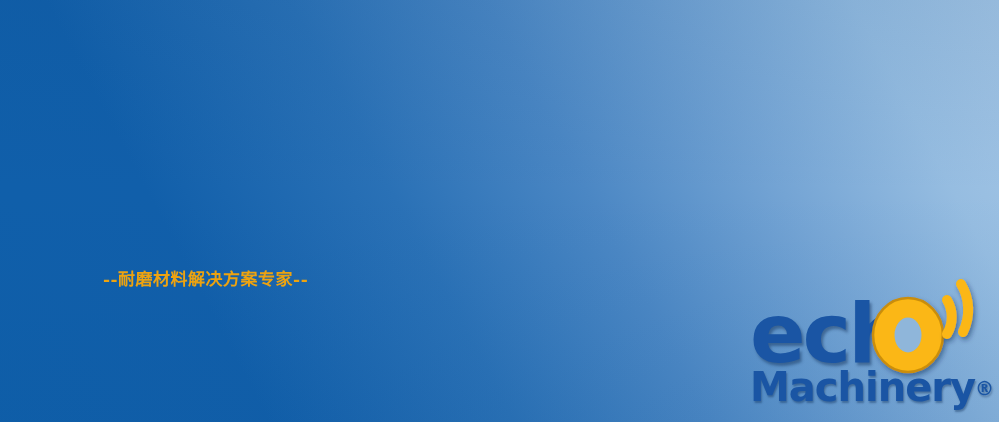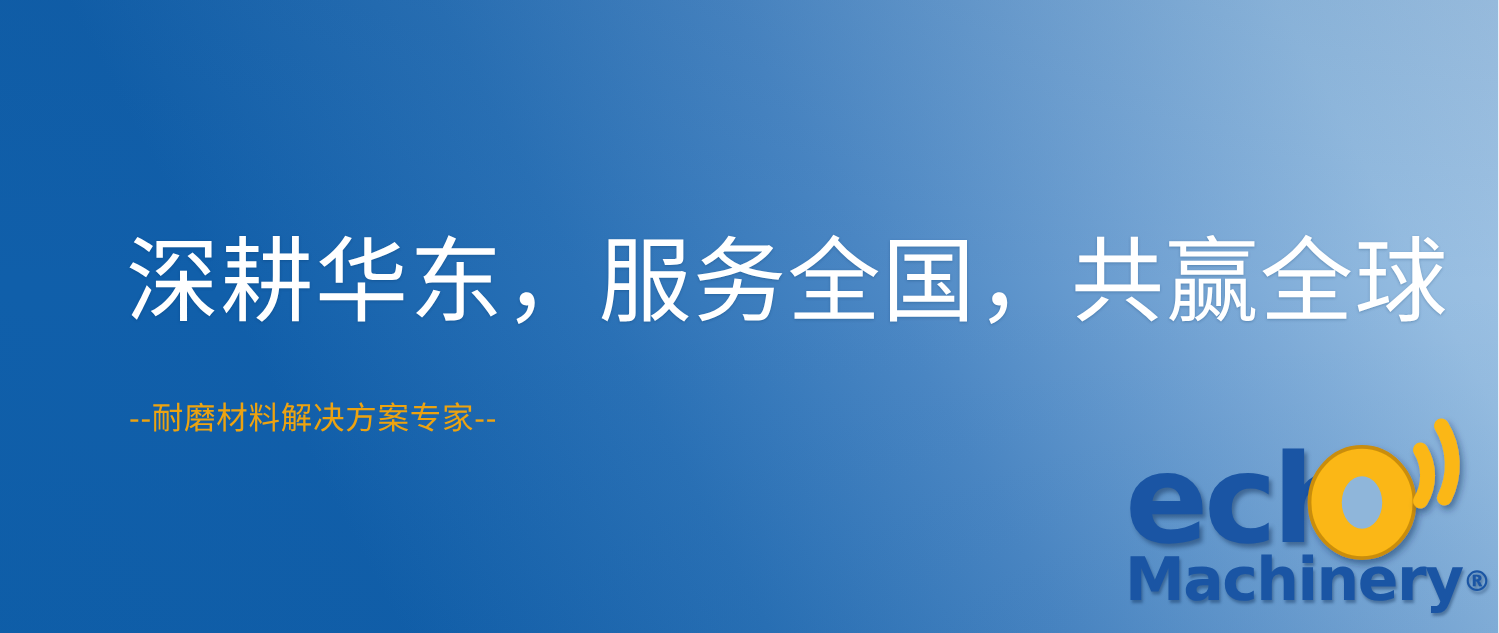--- a/index.html
+++ b/index.html
@@ -46,27 +46,27 @@
     font-weight: 400;
     font-size: 62px;
     line-height: 72px;
     letter-spacing: 1px;
     white-space: nowrap;
     text-shadow: 0 1px 2px rgba(5,50,95,0.28);
   }
 
   .subtitle {
     position: absolute;
-    left: 86px;
+    left: 103px;
     top: 263px;
     margin: 0;
     color: #eda310;
     font-family: "DejaVu Serif", "Liberation Serif", serif;
-    font-weight: 400;
-    font-size: 21px;
+    font-weight: 700;
+    font-size: 17px;
     line-height: 32px;
     letter-spacing: 0.5px;
     white-space: nowrap;
   }
 
   
   .logo {
     position: absolute;
     left: 748px;
     top: 296px;
@@ -124,21 +124,20 @@
     font-size: 19px;
     vertical-align: 6px;
     letter-spacing: 0;
   }
 </style>
 </head>
 <body>
 
 <div class="banner">
 
-  <h1 class="headline">深耕华东，服务全国，共赢全球</h1>
 
   <p class="subtitle">--耐磨材料解决方案专家--</p>
 
   <div class="logo">
 
     <div class="logo-wordmark">
       <span class="logo-echo-text">ech</span>
 
       <svg class="logo-svg" viewBox="0 0 251 126" xmlns="http://www.w3.org/2000/svg">
         <defs>

